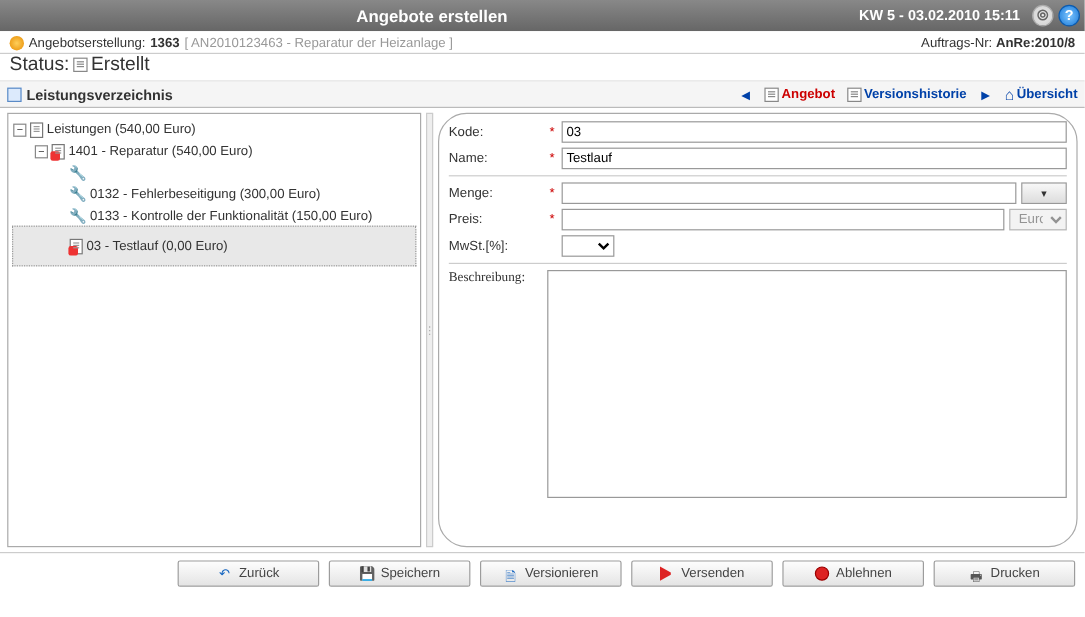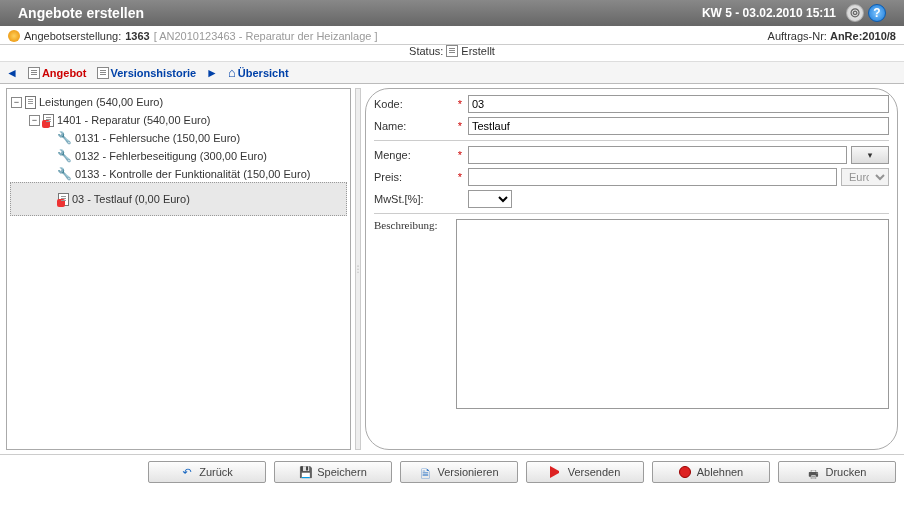--- a/index.html
+++ b/index.html
@@ -1,34 +1,34 @@
 <!DOCTYPE html>
 <html><head>
 <meta charset="utf-8">
 <style>
   * { box-sizing: border-box; margin: 0; padding: 0; }
   body { font-family: Tahoma, Arial, sans-serif; font-size: 11px; color: #333; background: #fff; width: 904px; height: 514px; overflow: hidden; }
 
   
-  .titlebar { background: linear-gradient(#888, #666); height: 26px; display: flex; align-items: center; padding: 0 18px; color: #fff; }
+  .titlebar { background: linear-gradient(#888, #666); height: 26px; display: flex; align-items: center; padding: 0 4px; color: #fff; text-align: center; }
   .titlebar h1 { font-size: 14px; font-weight: bold; flex: 1; }
   .titlebar .date { font-size: 12px; font-weight: bold; margin-right: 6px; }
   .icon-globe, .icon-help {
     width: 18px; height: 18px; border-radius: 50%; margin-left: 4px; display:flex; align-items:center; justify-content:center; font-size:12px; font-weight:bold;
   }
   .icon-globe { background: radial-gradient(#eee,#ccc); color:#666; border:1px solid #aaa;}
   .icon-help { background: radial-gradient(#7fc6ff,#1878d8); color:#fff; border:1px solid #0a5bb0;}
 
   
   .contextbar { display:flex; align-items:center; padding: 4px 8px 2px; border-bottom:1px solid #ccc; background:#fff; }
   .contextbar .left { flex:1; display:flex; align-items:center; gap:4px; }
   .contextbar .order-id { font-weight:bold; }
   .contextbar .reference { color:#999; }
   .contextbar .right { text-align:right; font-size:11px; }
-  .status-line { text-align:right; padding:0 8px 4px; font-size:11px; display:flex; justify-content:center; align-items:center; gap:3px; border-bottom:1px solid #ddd;}
+  .status-line { text-align:right; padding:0 8px 4px; font-size:16px; display:flex; justify-content:flex-start; align-items:center; gap:3px; border-bottom:1px solid #ddd;}
   .status-line b { font-weight:normal; }
   .mini-icon { display:inline-block; width:12px; height:12px; }
   .doc-ico { background:#fff; border:1px solid #888; position:relative; }
   .doc-ico::after{content:"";position:absolute;top:2px;left:2px;right:2px;height:1px;background:#888;box-shadow:0 2px 0 #888,0 4px 0 #888;}
 
   .section-head { display:flex; align-items:center; padding:3px 6px; border-bottom:1px solid #bbb; background:#f5f5f5; }
   .section-head .title { font-weight:bold; flex:1; font-size:12px; display:flex; align-items:center; gap:4px;}
   .section-head .links { display:flex; gap:10px; align-items:center; }
   .section-head .links a { color:#0041a8; text-decoration:none; font-weight:bold; display:flex; align-items:center; gap:2px; font-size:11px;}
   .section-head .links .accent { color:#c00; }
@@ -104,20 +104,24 @@
     <b>AnRe:2010/8</b>
   </div>
 </div>
 <div class="status-line">
   <span>Status:</span>
   <span class="mini-icon doc-ico"></span>
   <b>Erstellt</b>
 </div>
 
 <div class="section-head">
+  <div class="title">
+    <span class="tree-ico-head"></span>
+    <span>Leistungsverzeichnis</span>
+  </div>
   <div class="links">
     <a href="#">
         <span class="arrow" style="color:#0041a8">◄</span>
       </a>
     <a href="#" class="accent">
       <span class="mini-icon doc-ico"></span>
       <span>Angebot</span>
     </a>
     <a href="#">
       <span class="mini-icon doc-ico"></span>
@@ -143,21 +147,20 @@
       </div>
       <div class="tree-row">
         <span class="indent" style="width:15px"></span>
         <span class="exp">−</span>
         <span class="ico ico-doc red"></span>
         <span>1401 - Reparatur (540,00 Euro)</span>
       </div>
       <div class="tree-row">
         <span class="indent" style="width:44px"></span>
         <span class="ico ico-wrench">🔧</span>
-        <span>0131 - Fehlersuche (150,00 Euro)</span>
       </div>
       <div class="tree-row">
         <span class="indent" style="width:44px"></span>
         <span class="ico ico-wrench">🔧</span>
         <span>0132 - Fehlerbeseitigung (300,00 Euro)</span>
       </div>
       <div class="tree-row">
         <span class="indent" style="width:44px"></span>
         <span class="ico ico-wrench">🔧</span>
         <span>0133 - Kontrolle der Funktionalität (150,00 Euro)</span>

